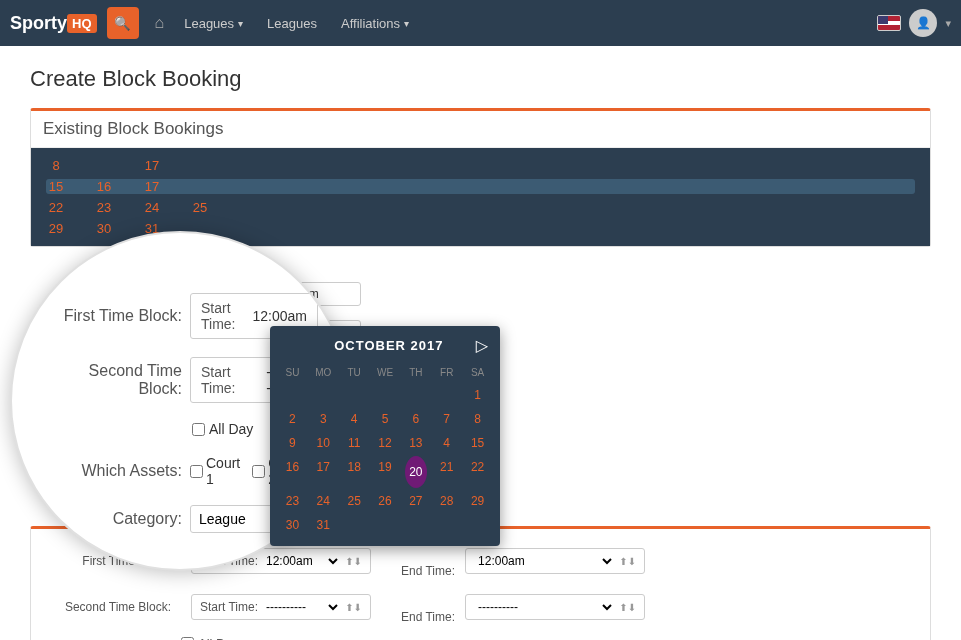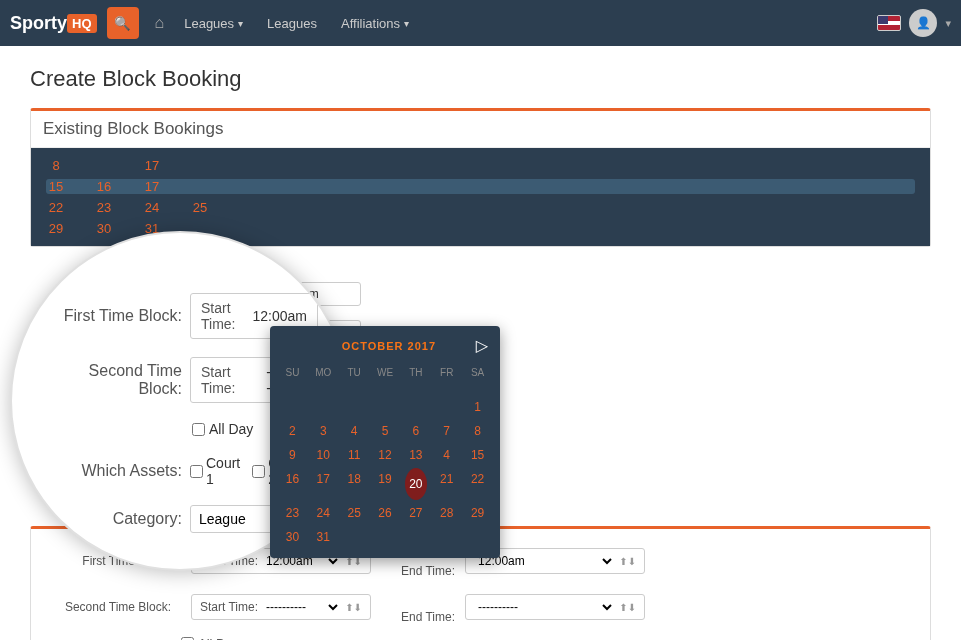--- a/index.html
+++ b/index.html
@@ -294,40 +294,40 @@
       z-index: 10;
       box-shadow: 0 4px 15px rgba(0,0,0,0.4);
     }
     .cal-popup-header {
       display: flex;
       align-items: center;
       justify-content: space-between;
       padding: 10px 12px;
     }
     .cal-month-title {
-      color: #f97316;
-      font-size: 11px;
+      color: #ffffff;
+      font-size: 13px;
       font-weight: bold;
       letter-spacing: 1px;
     }
     .cal-nav-btn {
       background: none;
       border: none;
       color: white;
       cursor: pointer;
       font-size: 16px;
     }
     .cal-grid {
       padding: 0 8px 10px;
     }
     .cal-day-headers {
       display: grid;
       grid-template-columns: repeat(7, 1fr);
       gap: 2px;
-      margin-bottom: 16px;
+      margin-bottom: 4px;
     }
     .cal-day-header {
       color: #888;
       font-size: 10px;
       text-align: center;
       padding: 2px;
     }
     .cal-days {
       display: grid;
       grid-template-columns: repeat(7, 1fr);
@@ -335,21 +335,21 @@
     }
     .cal-day {
       color: #e8622a;
       font-size: 12px;
       text-align: center;
       padding: 4px 2px;
       cursor: pointer;
       border-radius: 50%;
     }
     .cal-day.selected {
-      background: #7f1d1d;
+      background: #701a75;
       color: white;
       border-radius: 50%;
       width: 22px; height: 32px;
       display: flex; align-items: center; justify-content: center;
       margin: auto;
     }
     .cal-day.empty { color: transparent; }
 
     .page-wrapper {
       position: relative;

